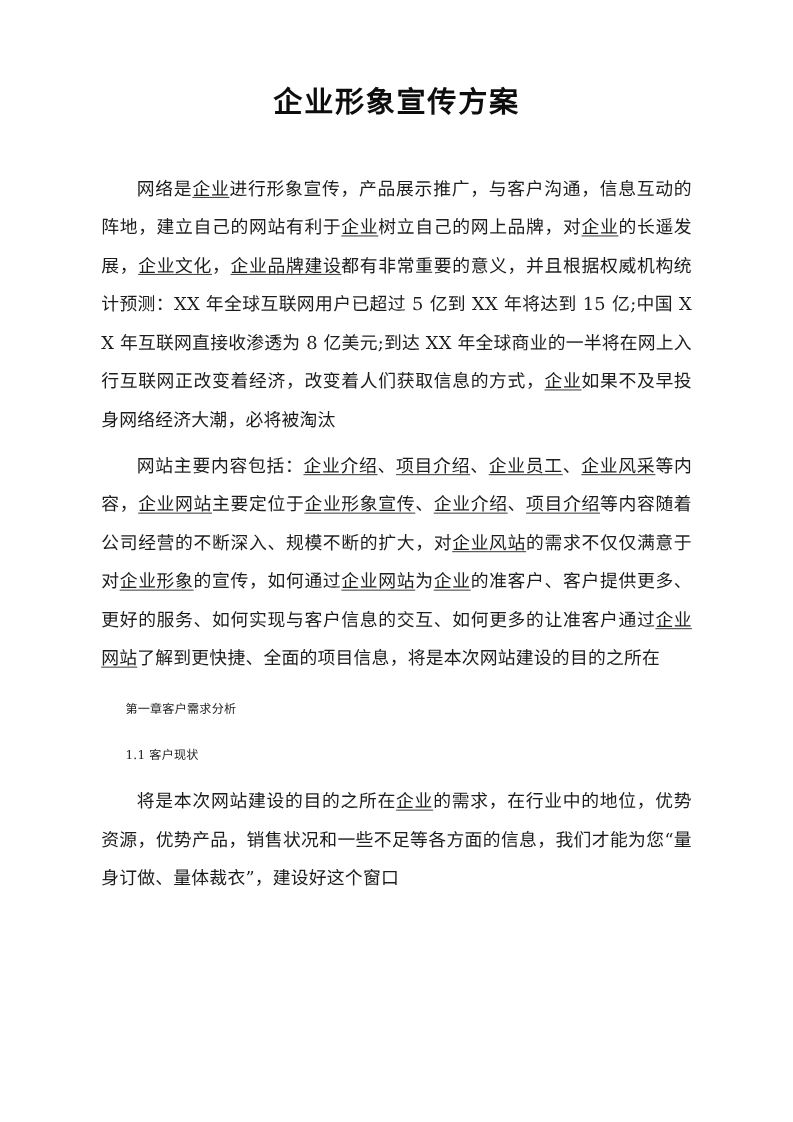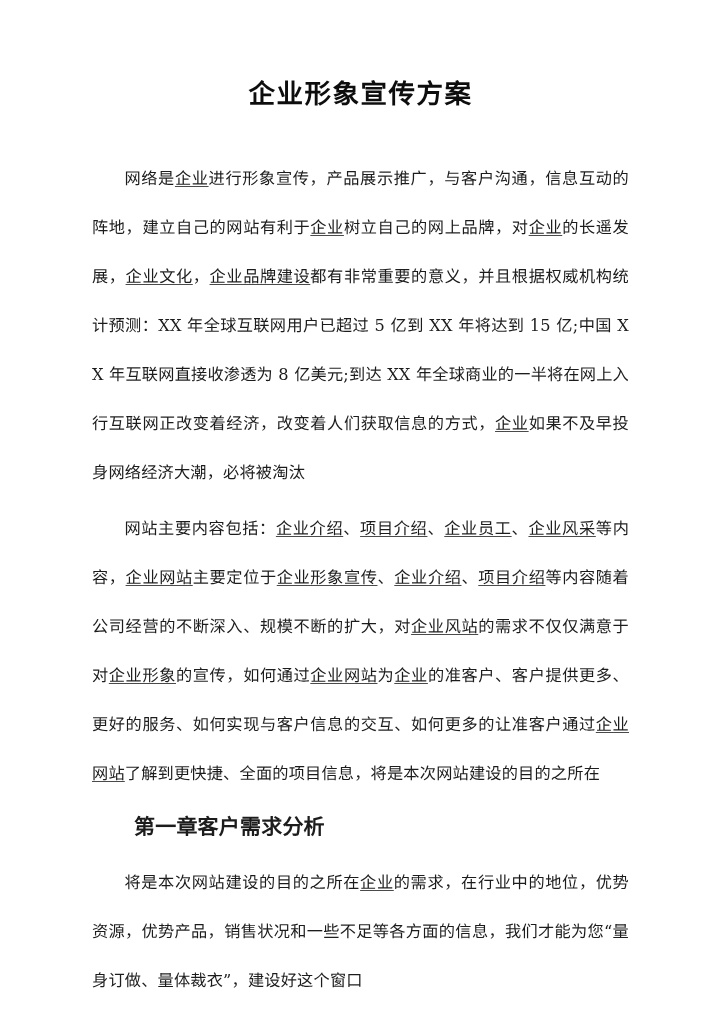--- a/index.html
+++ b/index.html
@@ -38,37 +38,36 @@
     font-family: "DejaVu Sans", "Liberation Sans", sans-serif;
   }
 
   .body-block {
     margin-top: 42px;
   }
 
   p.para {
     margin: 0;
     font-size: 16.2px;
-    line-height: 49px;
+    line-height: 35px;
     text-align: justify;
     text-justify: inter-ideograph;
     text-indent: 2em;
     color: #1c1c1c;
     letter-spacing: 0.2px;
     word-break: break-all;
   }
 
   p.heading {
     margin: 0;
-    font-size: 21px;
+    font-size: 11px;
     line-height: 35px;
     text-indent: 2em;
     color: #1c1c1c;
     letter-spacing: 0.2px;
-    font-weight: bold;
   }
 
   .spacer-sm { height: 11px; }
   .spacer-xs { height: 7px; }
 
   .u {
     text-decoration: underline;
     text-decoration-thickness: 1px;
     text-underline-offset: 2px;
     text-decoration-color: #4a4a4a;
@@ -88,20 +87,21 @@
     <div class="spacer-xs"></div>
 
     <p class="para"><span>网站主要内容包括：</span><span class="u">企业介绍</span><span>、</span><span class="u">项目介绍</span><span>、</span><span class="u">企业员工</span><span>、</span><span class="u">企业风采</span><span>等内容，</span><span class="u">企业网站</span><span>主要定位于</span><span class="u">企业形象宣传</span><span>、</span><span class="u">企业介绍</span><span>、</span><span class="u">项目介绍</span><span>等内容随着公司经营的不断深入、规模不断的扩大，对</span><span class="u">企业风站</span><span>的需求不仅仅满意于对</span><span class="u">企业形象</span><span>的宣传，如何通过</span><span class="u">企业网站</span><span>为</span><span class="u">企业</span><span>的准客户、客户提供更多、更好的服务、如何实现与客户信息的交互、如何更多的让准客户通过</span><span class="u">企业网站</span><span>了解到更快捷、全面的项目信息，将是本次网站建设的目的之所在</span></p>
 
     <div class="spacer-sm"></div>
 
     <p class="heading">第一章客户需求分析</p>
 
     <div class="spacer-xs"></div>
 
+    <p class="heading">1.1 客户现状</p>
 
     <div class="spacer-xs"></div>
 
     <p class="para"><span>将是本次网站建设的目的之所在</span><span class="u">企业</span><span>的需求，在行业中的地位，优势资源，优势产品，销售状况和一些不足等各方面的信息，我们才能为您“量身订做、量体裁衣”，建设好这个窗口</span></p>
 
     <div class="spacer-xs"></div>
 
 
   </div>
 </div>

